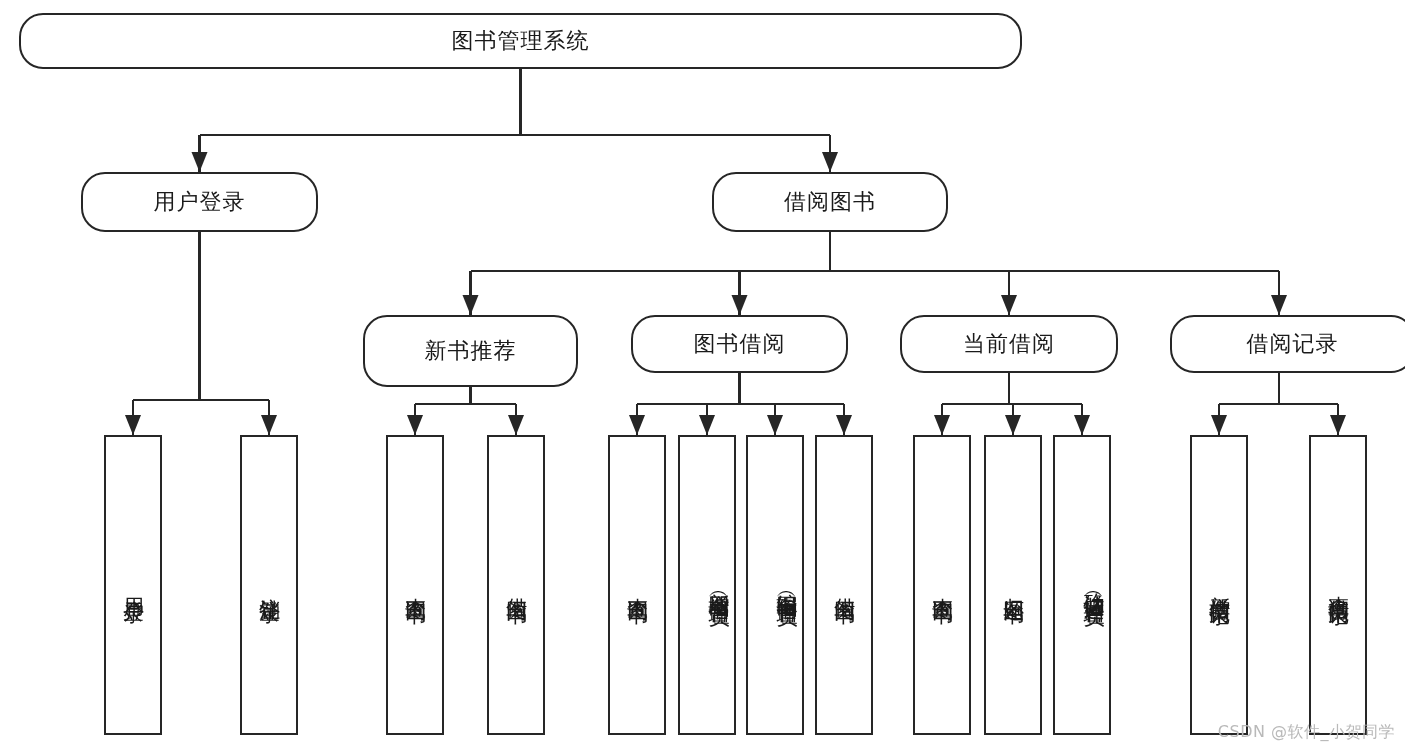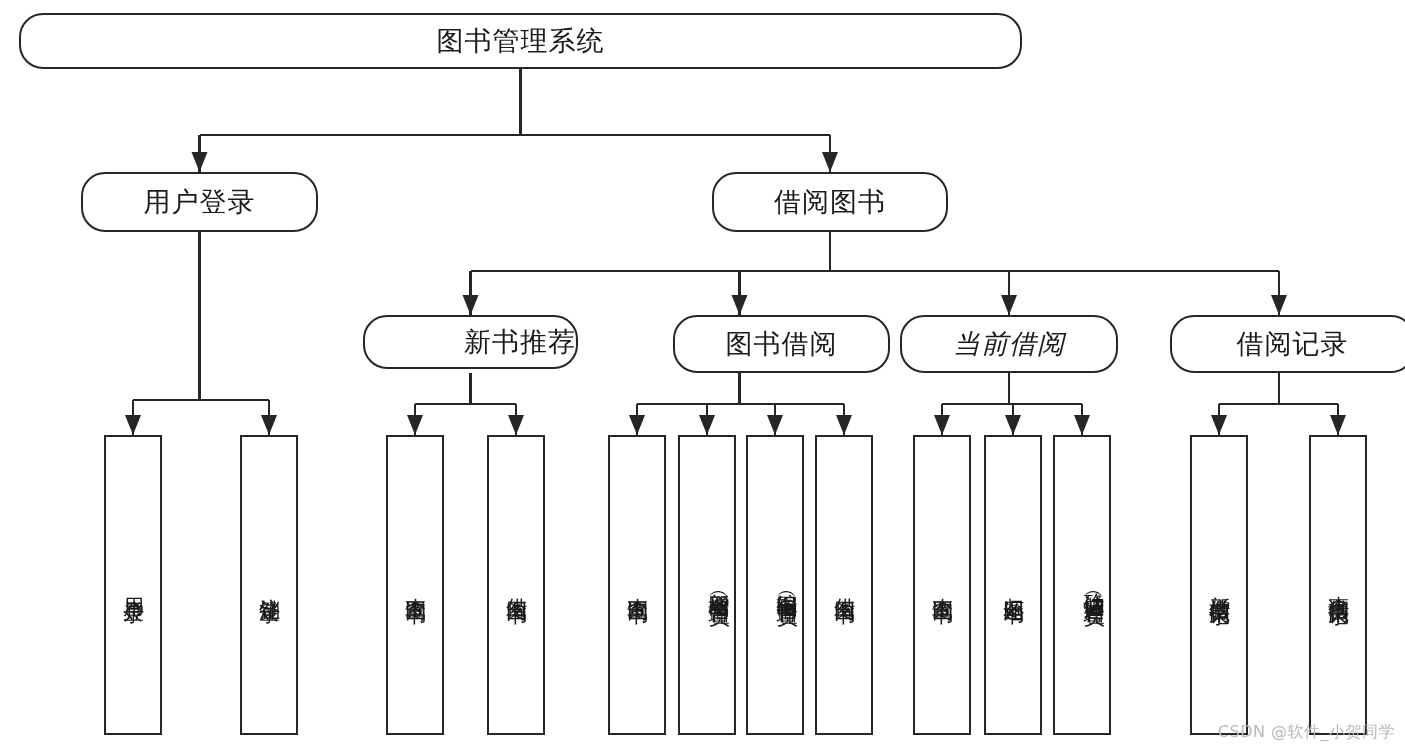--- a/index.html
+++ b/index.html
@@ -27,21 +27,21 @@
     position: absolute;
     background: #ffffff;
     border: 2px solid #262626;
     display: flex;
     align-items: center;
     justify-content: center;
     color: #1a1a1a;
     z-index: 2;
   }
   .node.h {
-    font-size: 27px;
+    font-size: 22px;
     letter-spacing: 1px;
     line-height: 1.15;
     border-radius: 24px;
   }
   .node.v {
     writing-mode: vertical-rl;
     text-orientation: upright;
     font-size: 21px;
     line-height: 1.5;
     letter-spacing: 2px;
@@ -133,27 +133,27 @@
   <div id="nodes">
       <div class="node h" style="left: 19px; top: 13px; width: 1003px; height: 56px;">
         <span class="lbl">图书管理系统</span>
       </div>
       <div class="node h" style="left: 81px; top: 172px; width: 237px; height: 60px;">
         <span class="lbl">用户登录</span>
       </div>
       <div class="node h" style="left: 712px; top: 172px; width: 236px; height: 60px;">
         <span class="lbl">借阅图书</span>
       </div>
-      <div class="node h" style="left: 363px; top: 315px; width: 215px; height: 54px; justify-content: flex-end;">
+      <div class="node h" style="left: 363px; top: 315px; width: 215px; height: 72px;">
         <span class="lbl">新书推荐</span>
       </div>
-      <div class="node h" style="left: 631px; top: 315px; width: 217px; height: 58px; margin-left: 42px;">
+      <div class="node h" style="left: 631px; top: 315px; width: 217px; height: 58px;">
         <span class="lbl">图书借阅</span>
       </div>
-      <div class="node h" style="left: 900px; top: 315px; width: 218px; height: 58px; font-style: italic;">
+      <div class="node h" style="left: 900px; top: 315px; width: 218px; height: 58px;">
         <span class="lbl">当前借阅</span>
       </div>
       <div class="node h" style="left: 1170px; top: 315px; width: 245px; height: 58px;">
         <span class="lbl">借阅记录</span>
       </div>
       <div class="node v" style="left: 104px; top: 435px; width: 58px; height: 300px;">
         <span class="lbl">用户登录</span>
       </div>
       <div class="node v" style="left: 240px; top: 435px; width: 58px; height: 300px;">
         <span class="lbl">注销登录</span>

